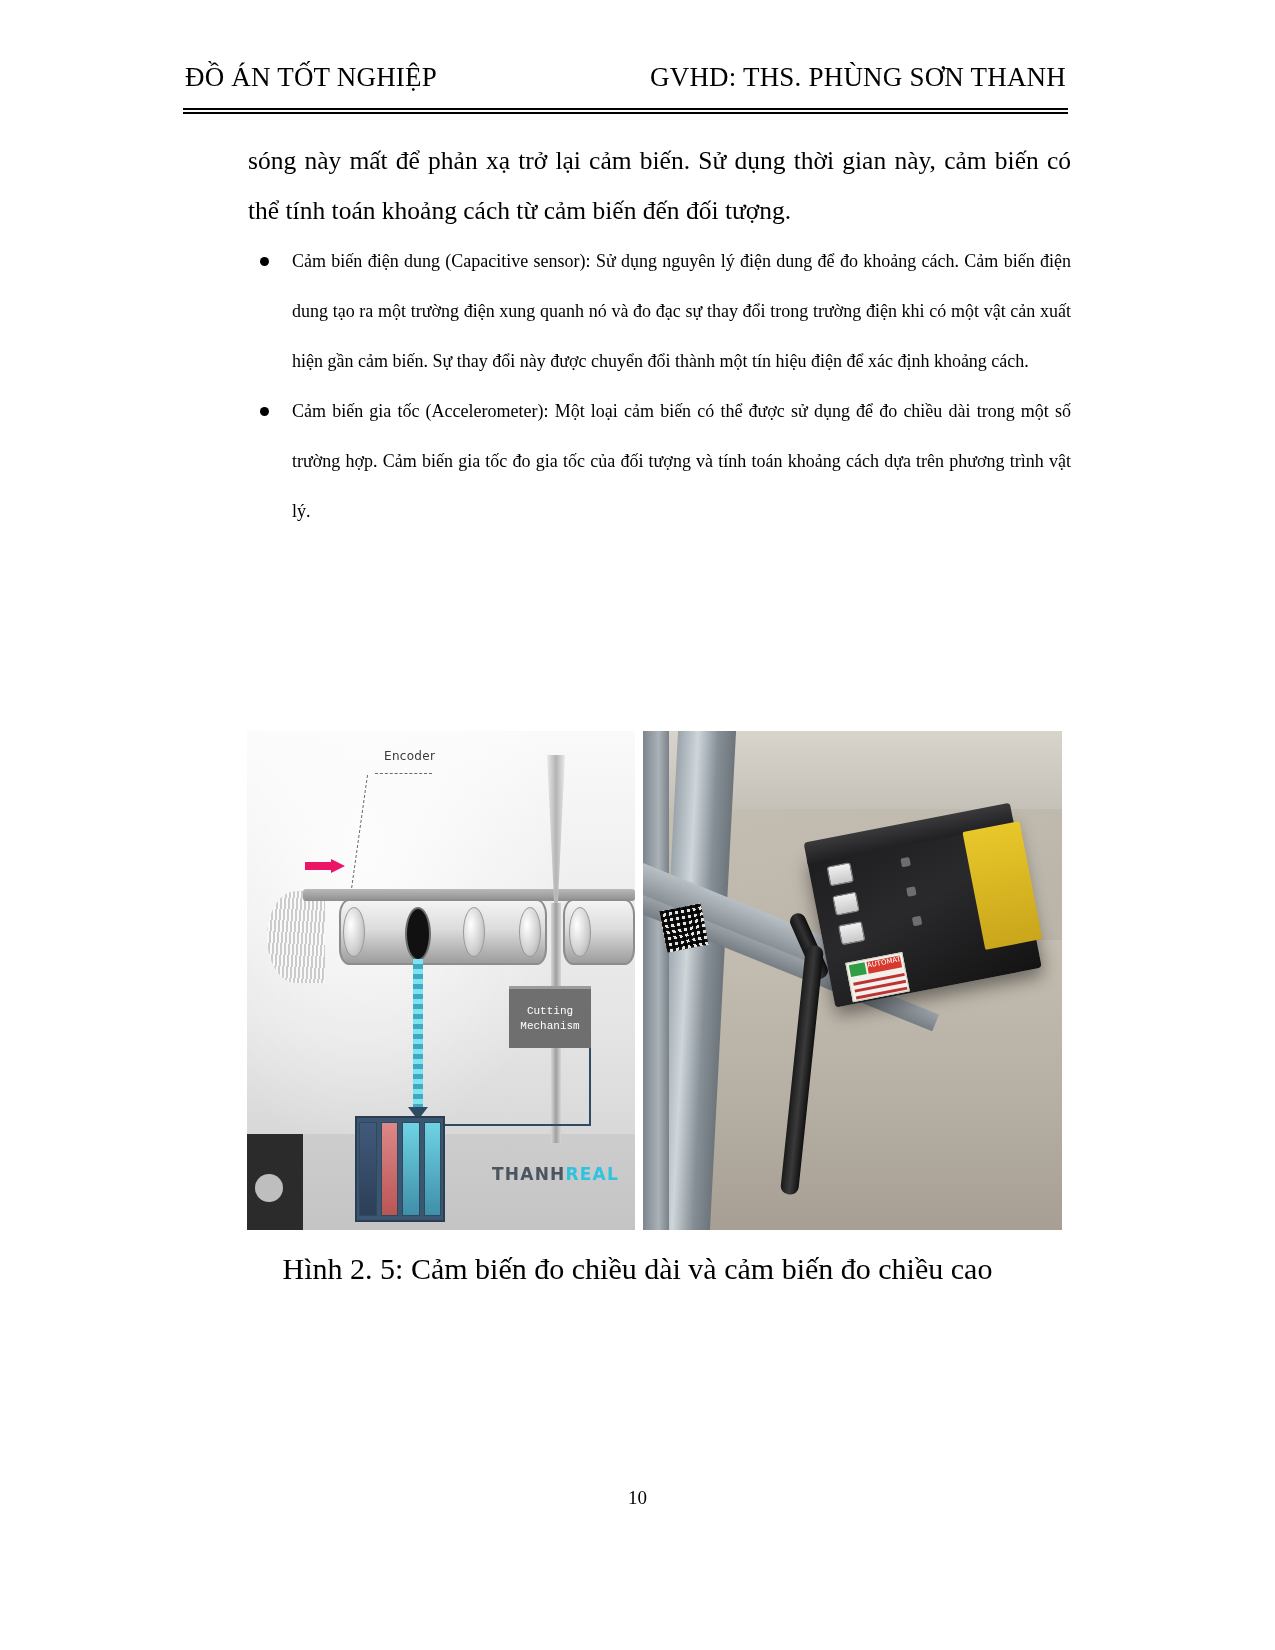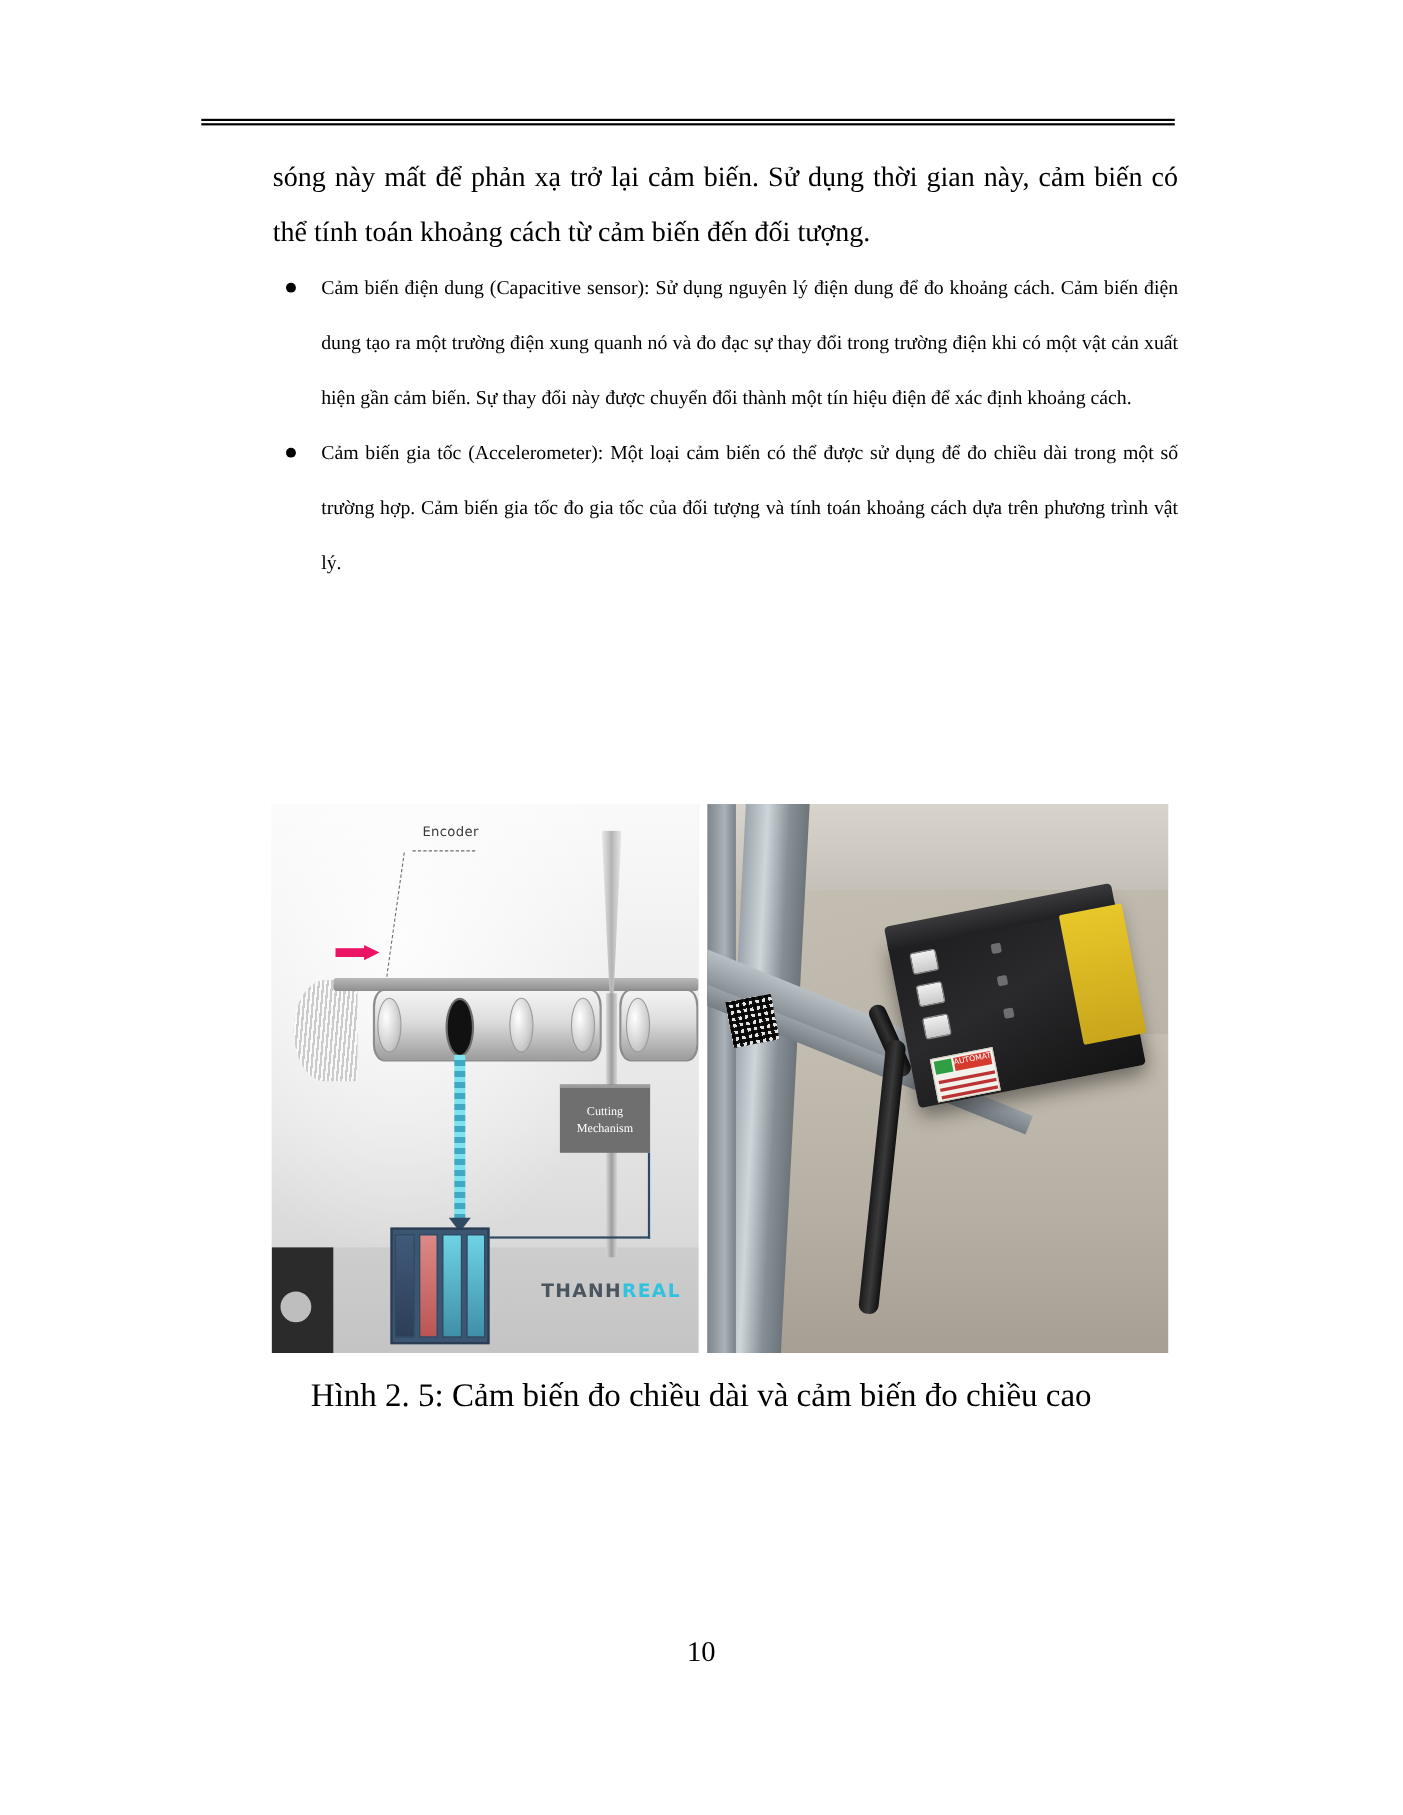--- a/index.html
+++ b/index.html
@@ -201,21 +201,21 @@
     position: absolute; left: 161px; top: 376px;
     width: 0; height: 0;
     border-left: 10px solid transparent;
     border-right: 10px solid transparent;
     border-top: 13px solid #2f4a63;
   }
   .cut-box {
     position: absolute; left: 262px; top: 255px; width: 82px; height: 62px;
     background: #6f6f6f;
     color: #ffffff;
-    font-family: Liberation Serif, serif;
+    font-family: Liberation Mono, monospace;
     font-size: 11px;
     line-height: 15px;
     display: flex; flex-direction: column;
     align-items: center; justify-content: center;
     text-align: left;
     border-top: 3px solid #9c9c9c;
   }
   .cut-box span { display: block; }
   .plc {
     position: absolute; left: 108px; top: 385px; width: 90px; height: 106px;
@@ -350,29 +350,33 @@
     text-align: center;
     font-size: 30px;
   }
 
   
   .page-number {
     position: absolute;
     left: 0; top: 1487px;
     width: 1275px;
     text-align: center;
-    font-size: 26px;
+    font-size: 19px;
   }
 </style>
 </head>
 <body>
 
 <div class="page">
 
   <div class="header">
+    <div class="header-row">
+      <div class="header-left">ĐỒ ÁN TỐT NGHIỆP</div>
+      <div class="header-right">GVHD: THS. PHÙNG SƠN THANH</div>
+    </div>
     <div class="header-rule"></div>
   </div>
 
   <div class="content">
 
     <p class="para">sóng này mất để phản xạ trở lại cảm biến. Sử dụng thời gian này, cảm biến có thể tính toán khoảng cách từ cảm biến đến đối tượng.</p>
 
     <ul class="bullets">
       <li>
         <span class="bullet-dot"></span>

